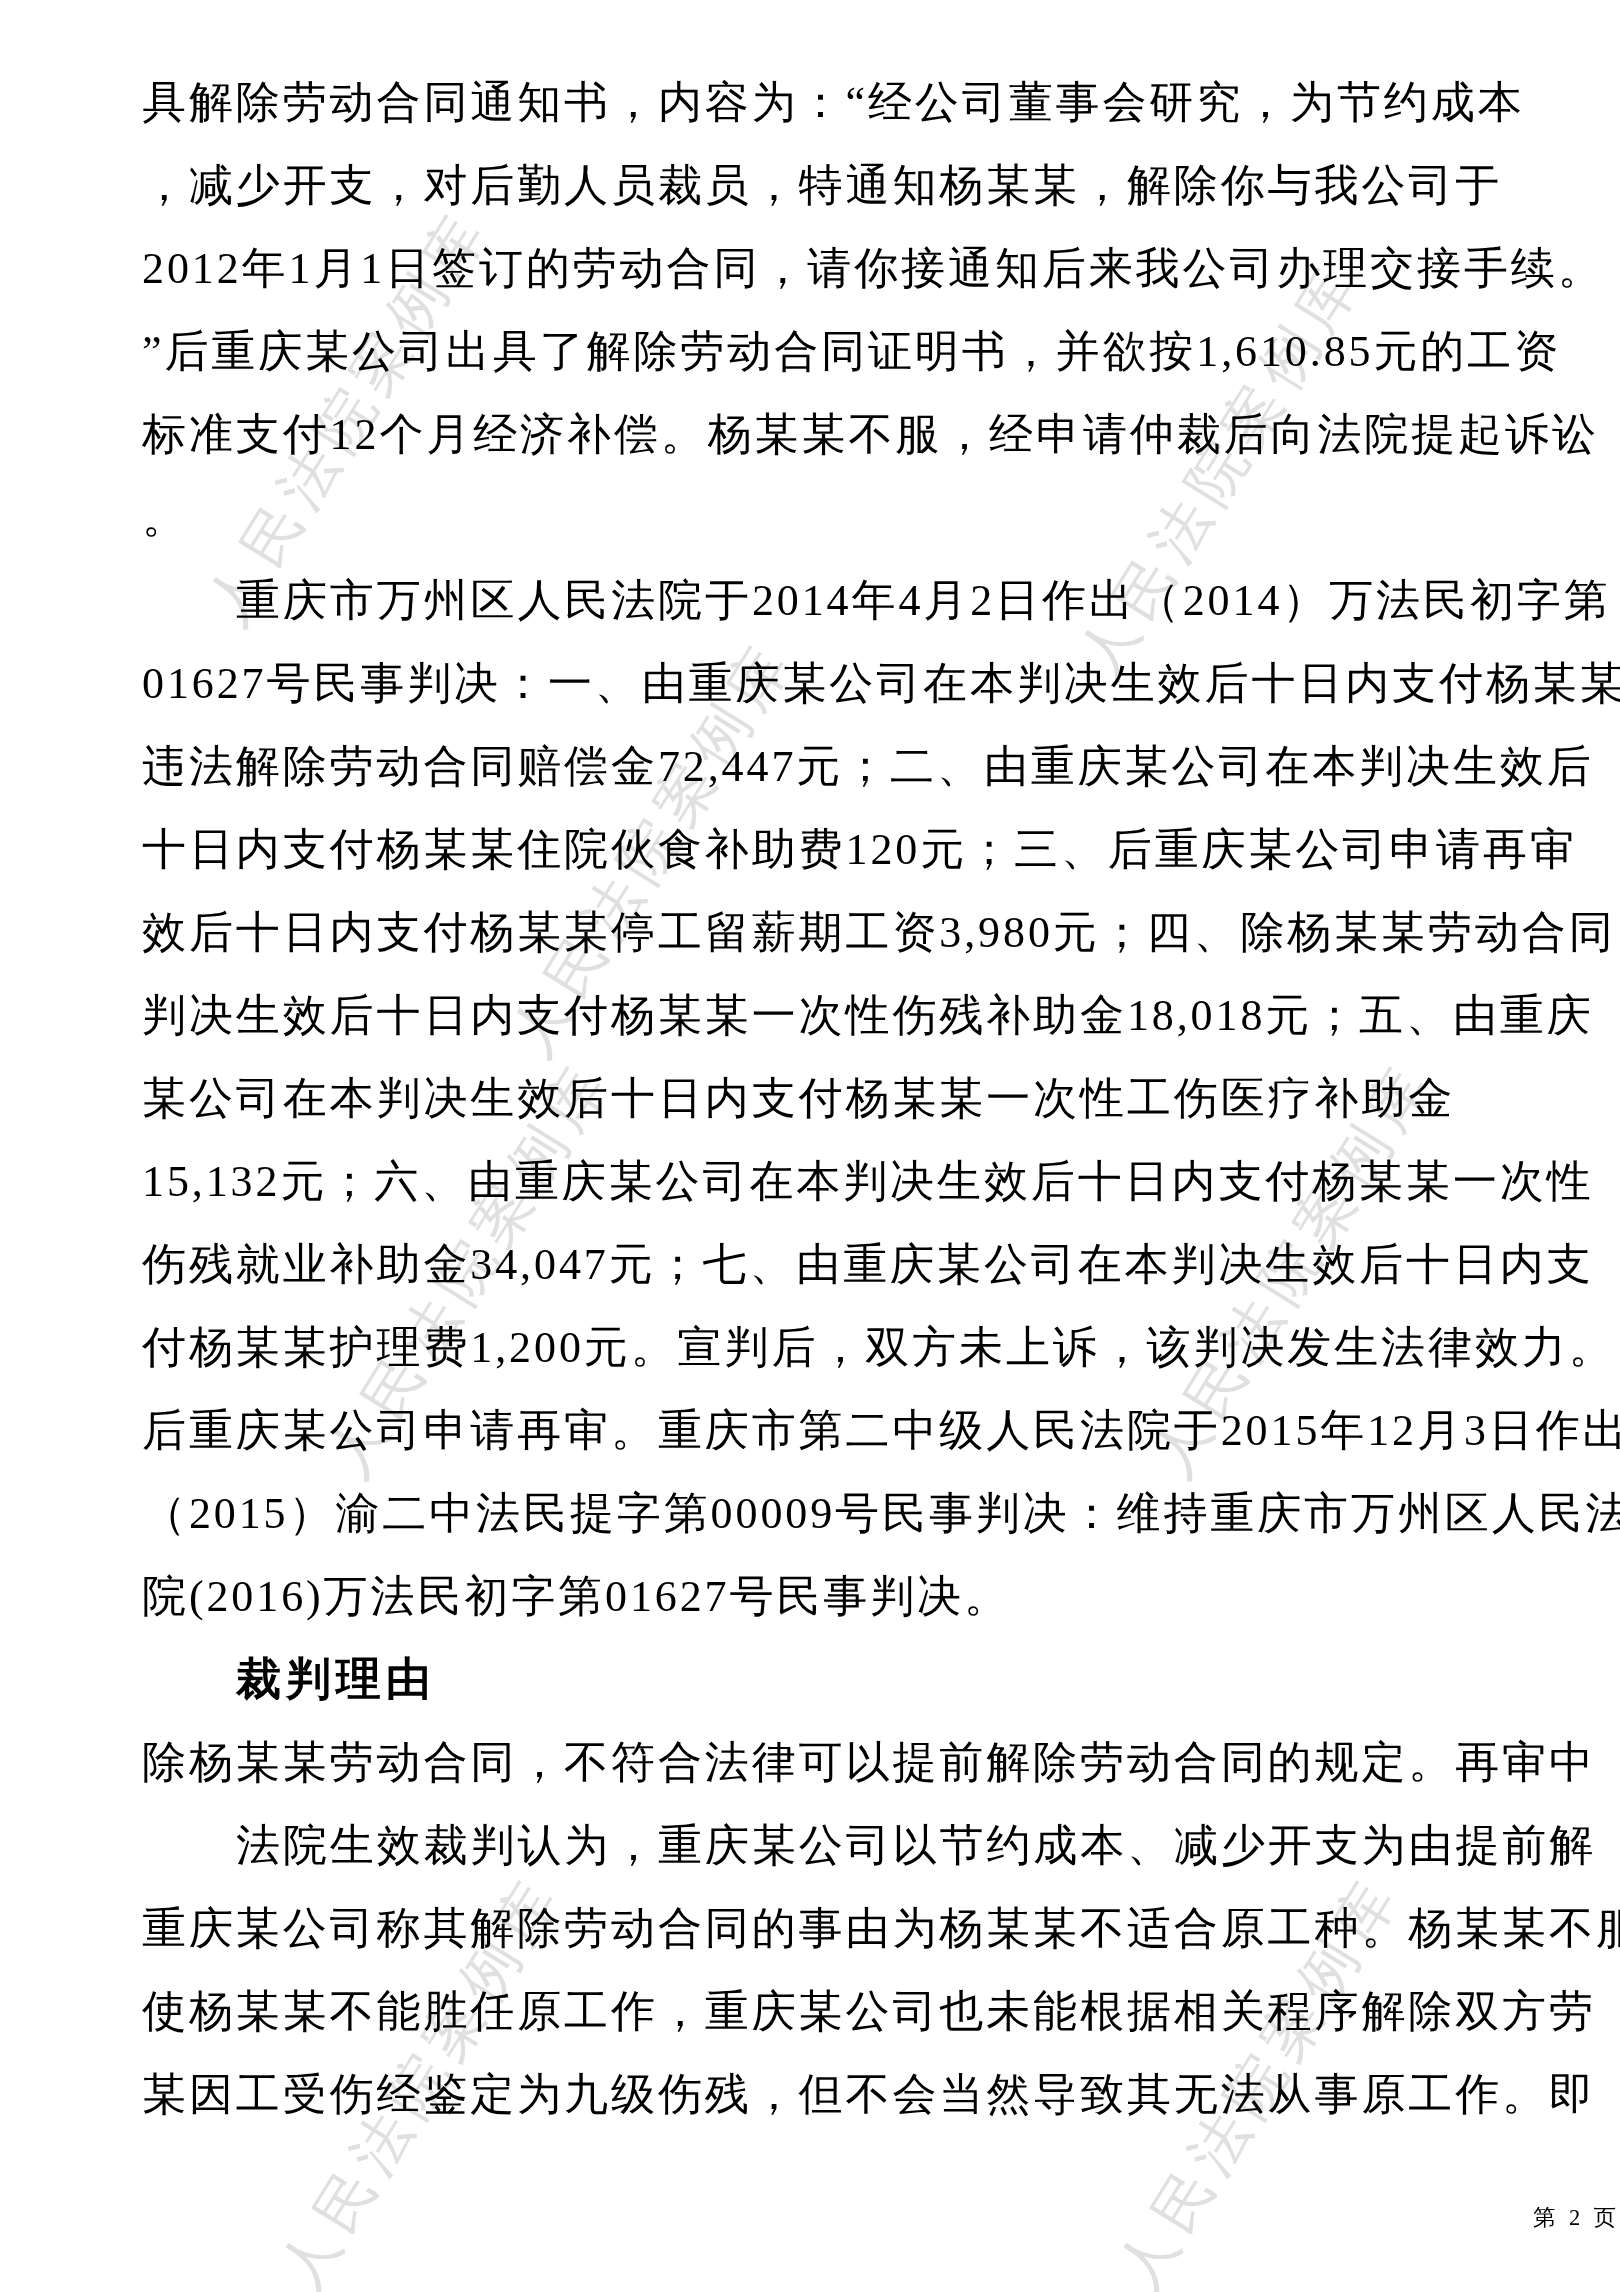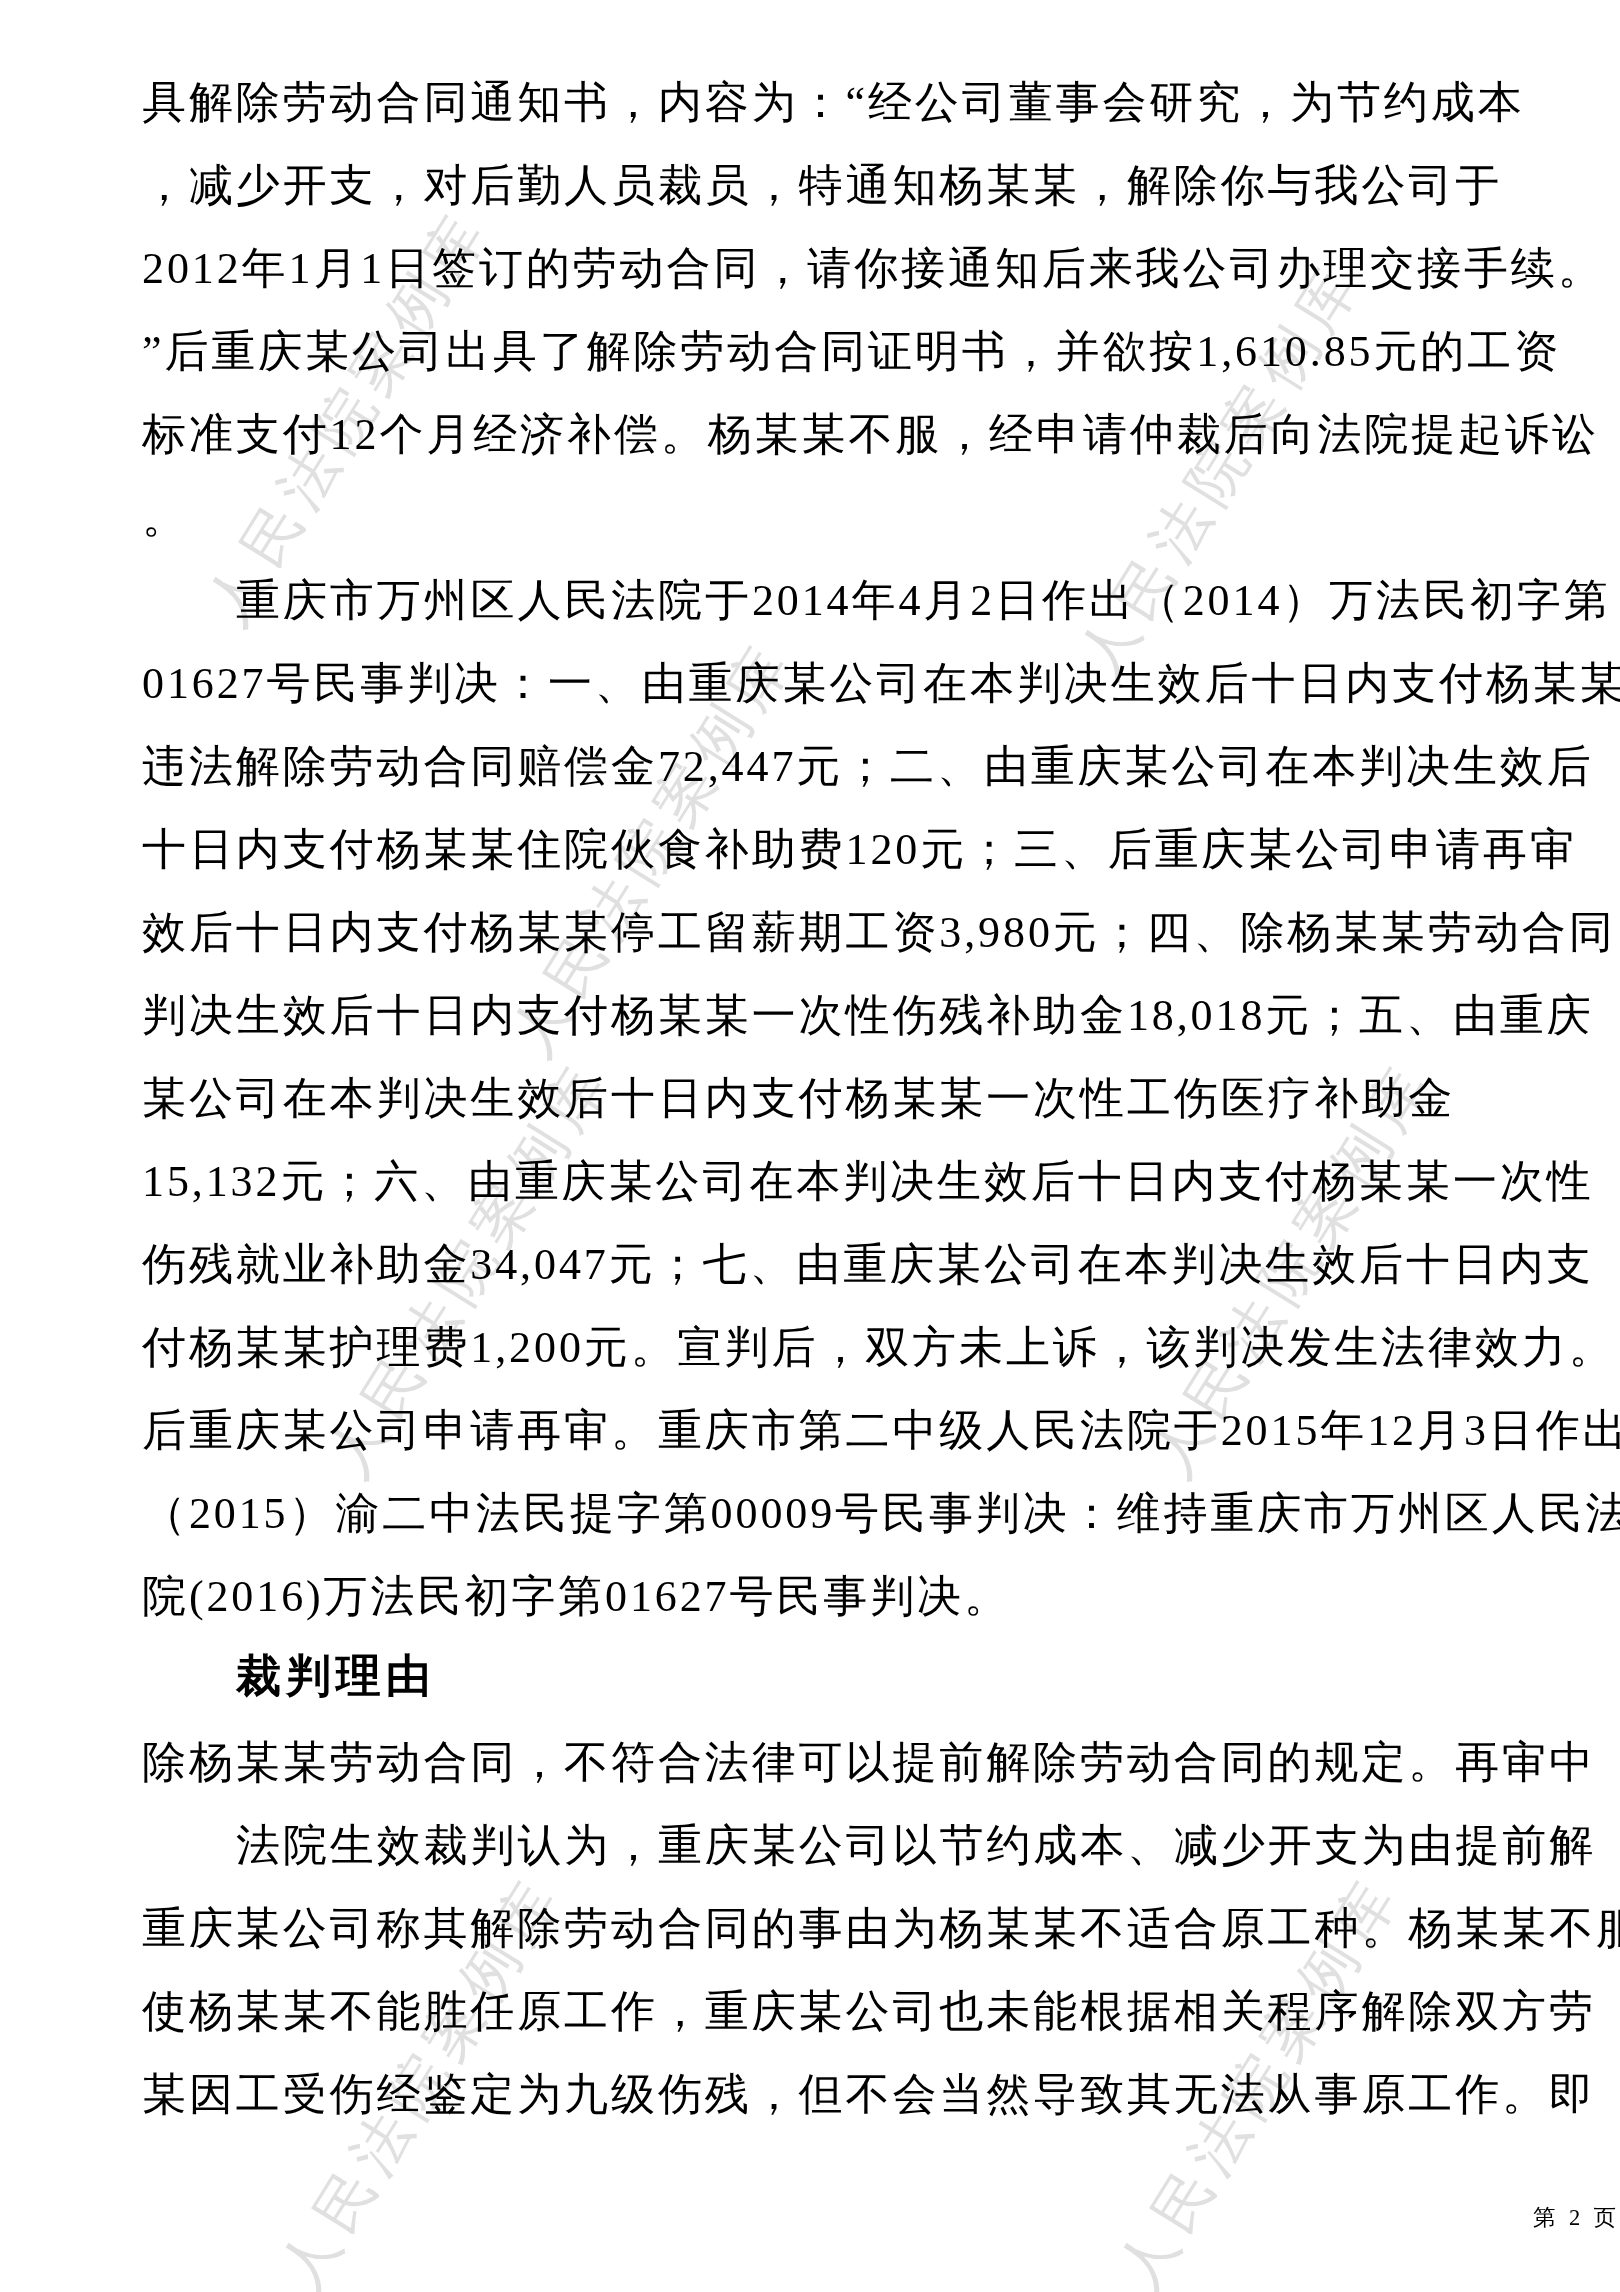--- a/index.html
+++ b/index.html
@@ -36,21 +36,21 @@
   }
   .line {
     height: 83px;
     line-height: 83px;
     font-size: 44px;
     letter-spacing: 2.9px;
     white-space: nowrap;
   }
   .line.indent { padding-left: 94px; }
   .line.heading {
-    font-family: Liberation Mono, monospace;
+    font-family: Liberation Serif, serif;
     font-weight: 700;
     font-size: 45px;
     letter-spacing: 4.9px;
   }
   .footer {
     position: absolute;
     z-index: 2;
     left: 0;
     right: 0;
     top: 2198px;

